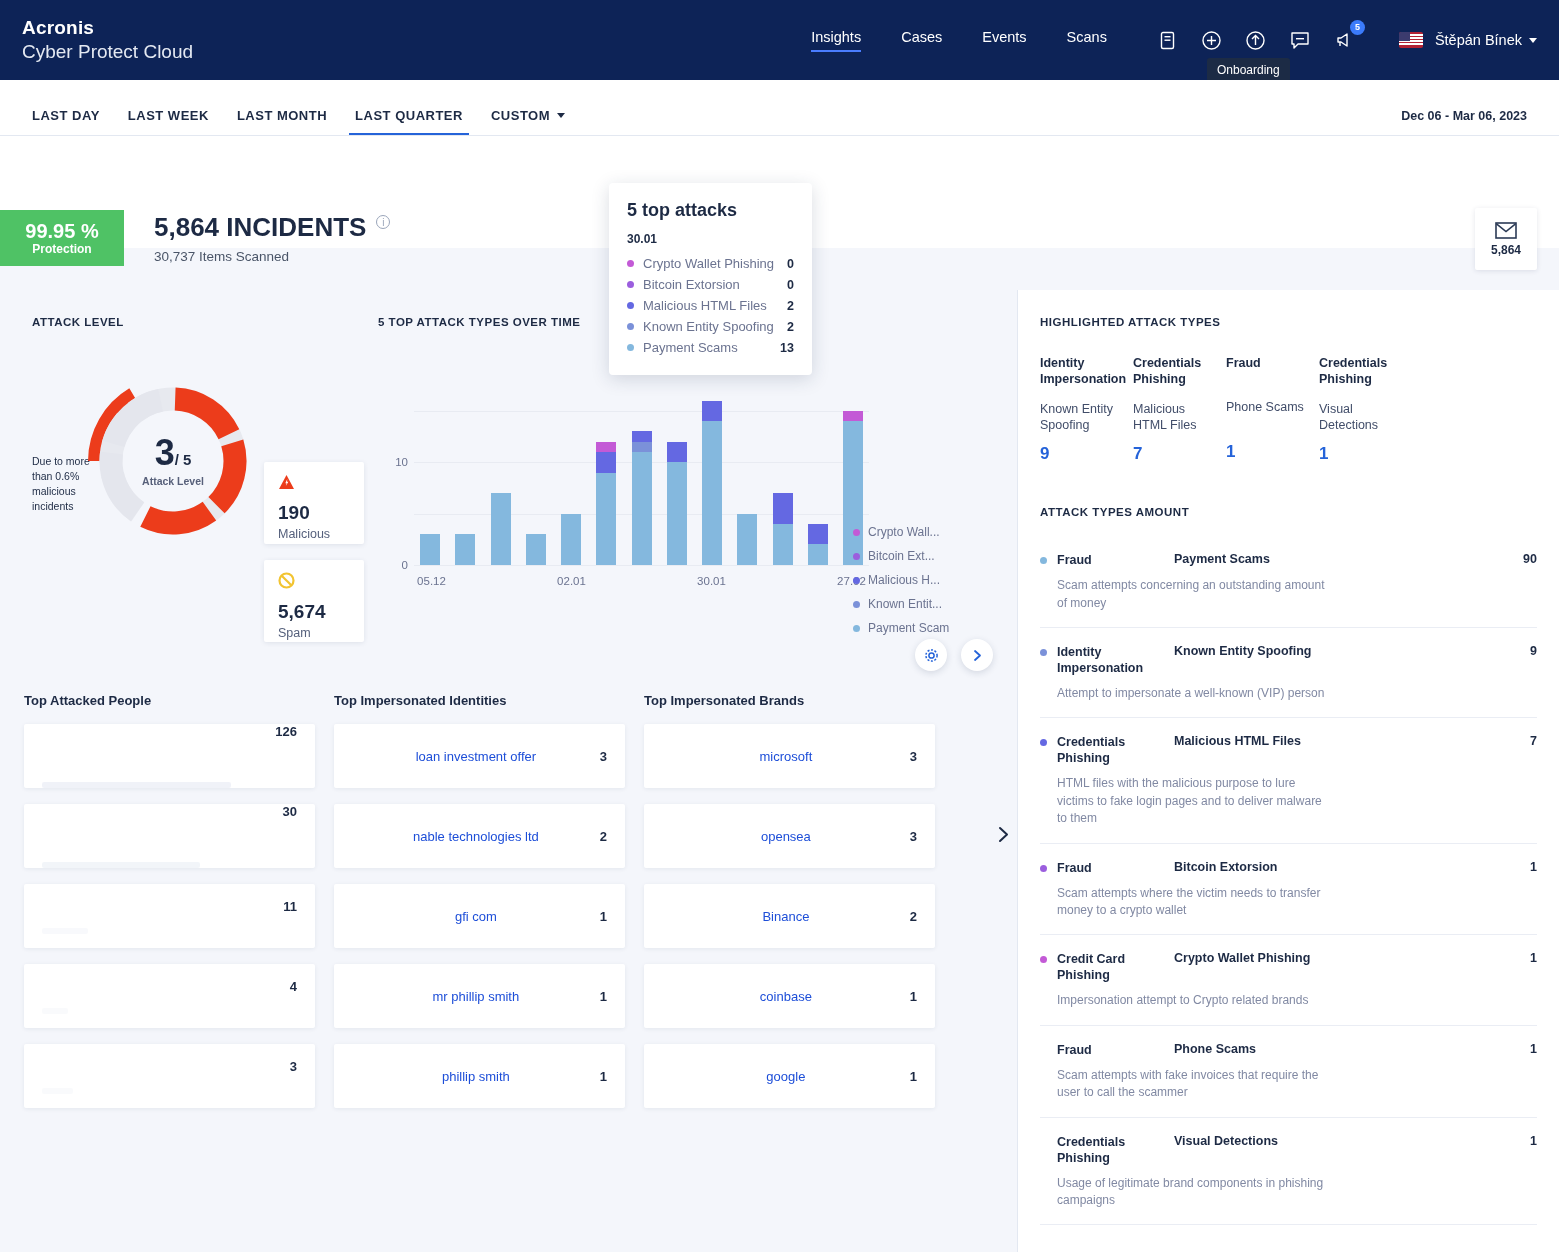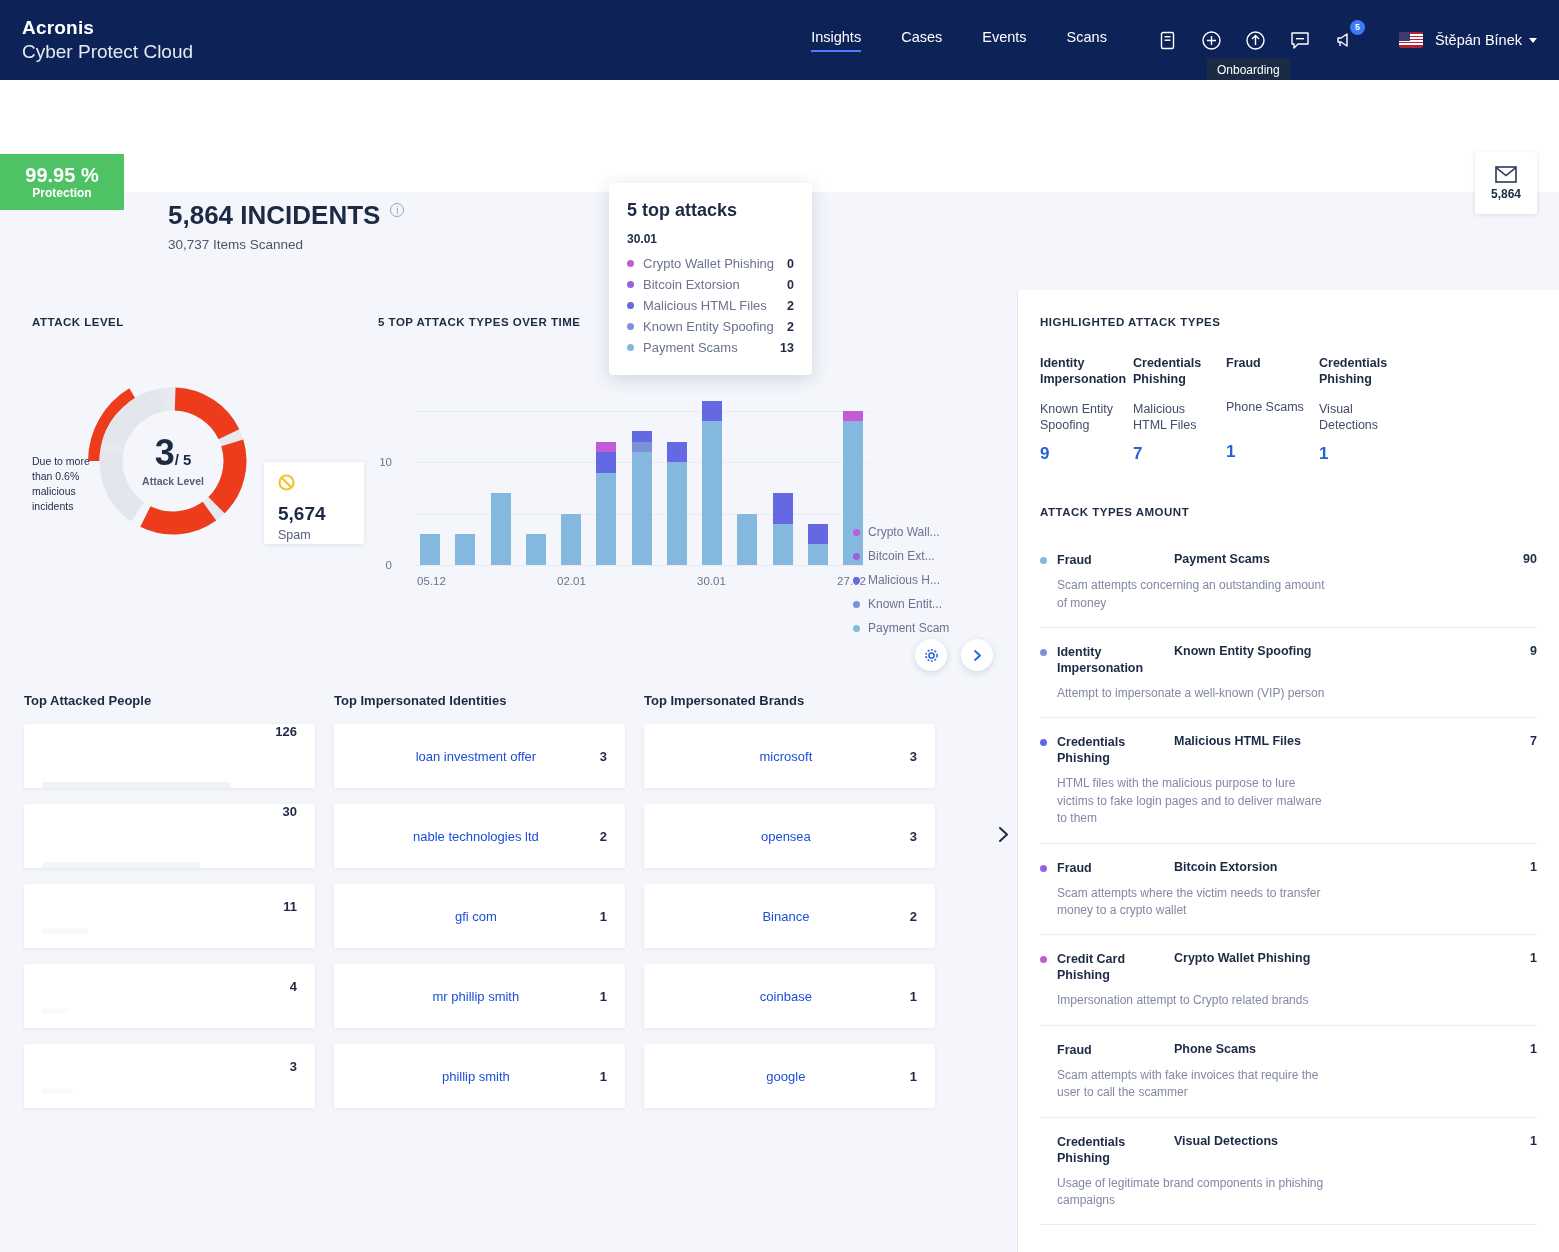--- a/index.html
+++ b/index.html
@@ -60,21 +60,21 @@
 
   
   .summary { height:112px; background:#fff; position:relative;padding-left:24px; }
   .protection {
     position:absolute; left:0; top:74px; width:124px; height:56px;
     background:#4fc265; color:#fff; display:flex; flex-direction:column;
     align-items:center; justify-content:center;
   }
   .protection .p1 { font-size:20px; font-weight:700; line-height:1.1; }
   .protection .p2 { font-size:12px; font-weight:700; }
-  .incidents { position:absolute; left:168px; top:76px;margin-top:44px; }
+  .incidents { position:absolute; left:154px; top:76px; }
   .incidents .i1 { font-size:26px; font-weight:700; color:#1d2a44; display:flex; align-items:flex-start; gap:10px;}
   .infoico { width:14px;height:14px;border:1.3px solid #9aa5ba;border-radius:50%; font-size:10px;
              color:#9aa5ba; display:flex;align-items:center;justify-content:center; margin-top:3px; font-weight:400;}
   .incidents .i2 { font-size:13.5px; color:#4a5568; margin-top:6px; }
   .mailcard {
     position:absolute; right:22px; top:72px; width:62px; height:62px; background:#fff;
     box-shadow:0 1px 5px rgba(30,45,80,.12); border-radius:2px;
     display:flex; flex-direction:column; align-items:center; justify-content:center; gap:4px;
   }
   .mailcard .num { font-size:12px; font-weight:700; color:#1d2a44; }
@@ -111,21 +111,21 @@
   .donutcenter .dv small { font-size:15px; font-weight:700; }
   .donutcenter .dl { font-size:10.5px; font-weight:700; color:#5a6party; color:#57607a; margin-top:4px;}
   .statcards { display:flex; flex-direction:column; gap:16px; margin-top:86px; margin-left:6px;}
   .statcard { width:100px; height:82px; background:#fff; box-shadow:0 1px 5px rgba(30,45,80,.10); border-radius:2px; padding:12px 14px; }
   .statcard .sv { font-size:19px; font-weight:700; color:#1d2a44; margin-top:8px;}
   .statcard .sl { font-size:12.5px; color:#55607c; margin-top:3px;}
 
   .chartbox { flex:1; padding-left:10px; padding-right:18px; position:relative;}
   .chartarea { position:relative; margin-top:52px; height:220px; }
   .ylabels { position:absolute; left:0; top:0; width:30px; height:185px; }
-  .ylabels span { position:absolute; right:16px; font-size:11.5px; color:#6b7390; transform:translateY(-50%); }
+  .ylabels span { position:absolute; right:0; font-size:11.5px; color:#6b7390; transform:translateY(-50%); }
   .plot { position:absolute; left:36px; right:130px; top:0; height:185px; }
   .gridline { position:absolute; left:0; right:0; height:1px; background:#e8ebf2; }
   .bars { position:absolute; left:0; right:0; bottom:0; top:0; display:flex; align-items:flex-end; justify-content:space-between; padding:0 6px; }
   .barcol { width:20px; display:flex; flex-direction:column; justify-content:flex-end; height:100%; }
   .seg { width:100%; }
   .xlabels { position:absolute; left:36px; right:130px; top:195px; height:16px; }
   .xlabels span { position:absolute; font-size:11.5px; color:#6b7390; transform:translateX(-50%); }
   .chartlegend { position:absolute; right:26px; top:145px; width:120px; }
   .lg-row { display:flex; align-items:center; gap:8px; margin-bottom:10px; font-size:12px; color:#6b7390; white-space:nowrap; overflow:hidden;}
 
@@ -228,20 +228,33 @@
     </div>
 
     <div class="user">
       <span>Štěpán Bínek</span>
       <span class="chev" style="border-top-color:#fff"></span>
     </div>
 
     <div class="tooltip-onb">Onboarding</div>
   </div>
 
+  <div class="filterbar">
+    <div class="ftabs">
+      <div class="ftab">LAST DAY</div>
+      <div class="ftab">LAST WEEK</div>
+      <div class="ftab">LAST MONTH</div>
+      <div class="ftab active">LAST QUARTER</div>
+      <div class="ftab custom">
+        <span>CUSTOM</span>
+        <span class="chev"></span>
+      </div>
+    </div>
+    <div class="daterange">Dec 06 - Mar 06, 2023</div>
+  </div>
 
   <div class="summary">
     <div class="protection">
       <div class="p1">99.95 %</div>
       <div class="p2">Protection</div>
     </div>
     <div class="incidents">
       <div class="i1">
         <span>5,864 INCIDENTS</span>
         <span class="infoico">i</span>
@@ -314,20 +327,28 @@
               </svg>
               <div class="donutcenter">
                 <div class="dv">
                   <span>3</span><small>/ 5</small>
                 </div>
                 <div class="dl">Attack Level</div>
               </div>
             </div>
             <div class="statcards">
               <div class="statcard">
+                <svg width="17" height="16" viewBox="0 0 17 16">
+                    <path d="M8.5 1L16 15H1z" fill="#ec3c1b"></path>
+                    <path d="M9.3 5l-2 4.2h1.3L7.8 12l2.6-4.2H9z" fill="#fff"></path>
+                  </svg>
+                <div class="sv">190</div>
+                <div class="sl">Malicious</div>
+              </div>
+              <div class="statcard">
                 <svg width="17" height="17" viewBox="0 0 17 17">
                     <circle cx="8.5" cy="8.5" r="7" fill="none" stroke="#f2c431" stroke-width="2.2"></circle>
                     <path d="M3.7 3.7l9.6 9.6" stroke="#f2c431" stroke-width="2.2"></path>
                   </svg>
                 <div class="sv">5,674</div>
                 <div class="sl">Spam</div>
               </div>
             </div>
           </div>
         </div>

